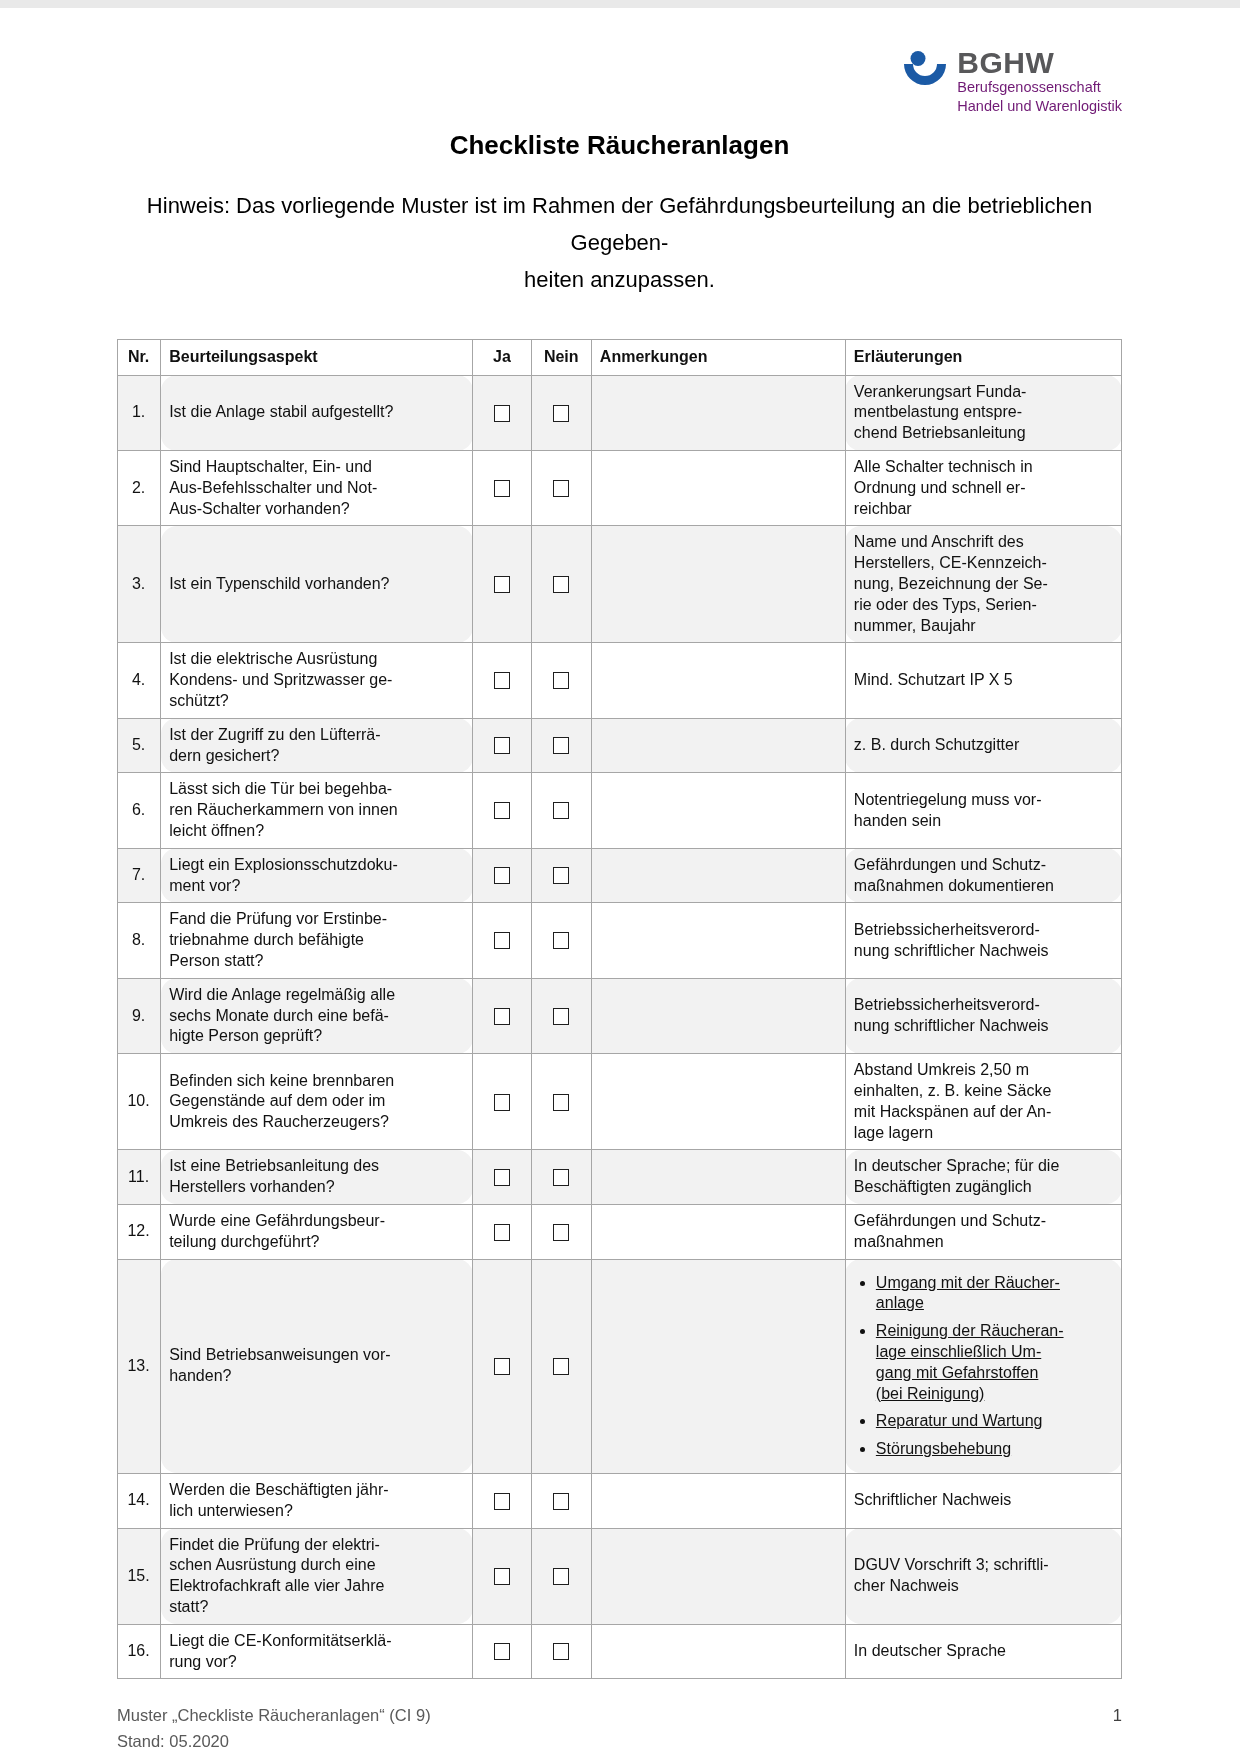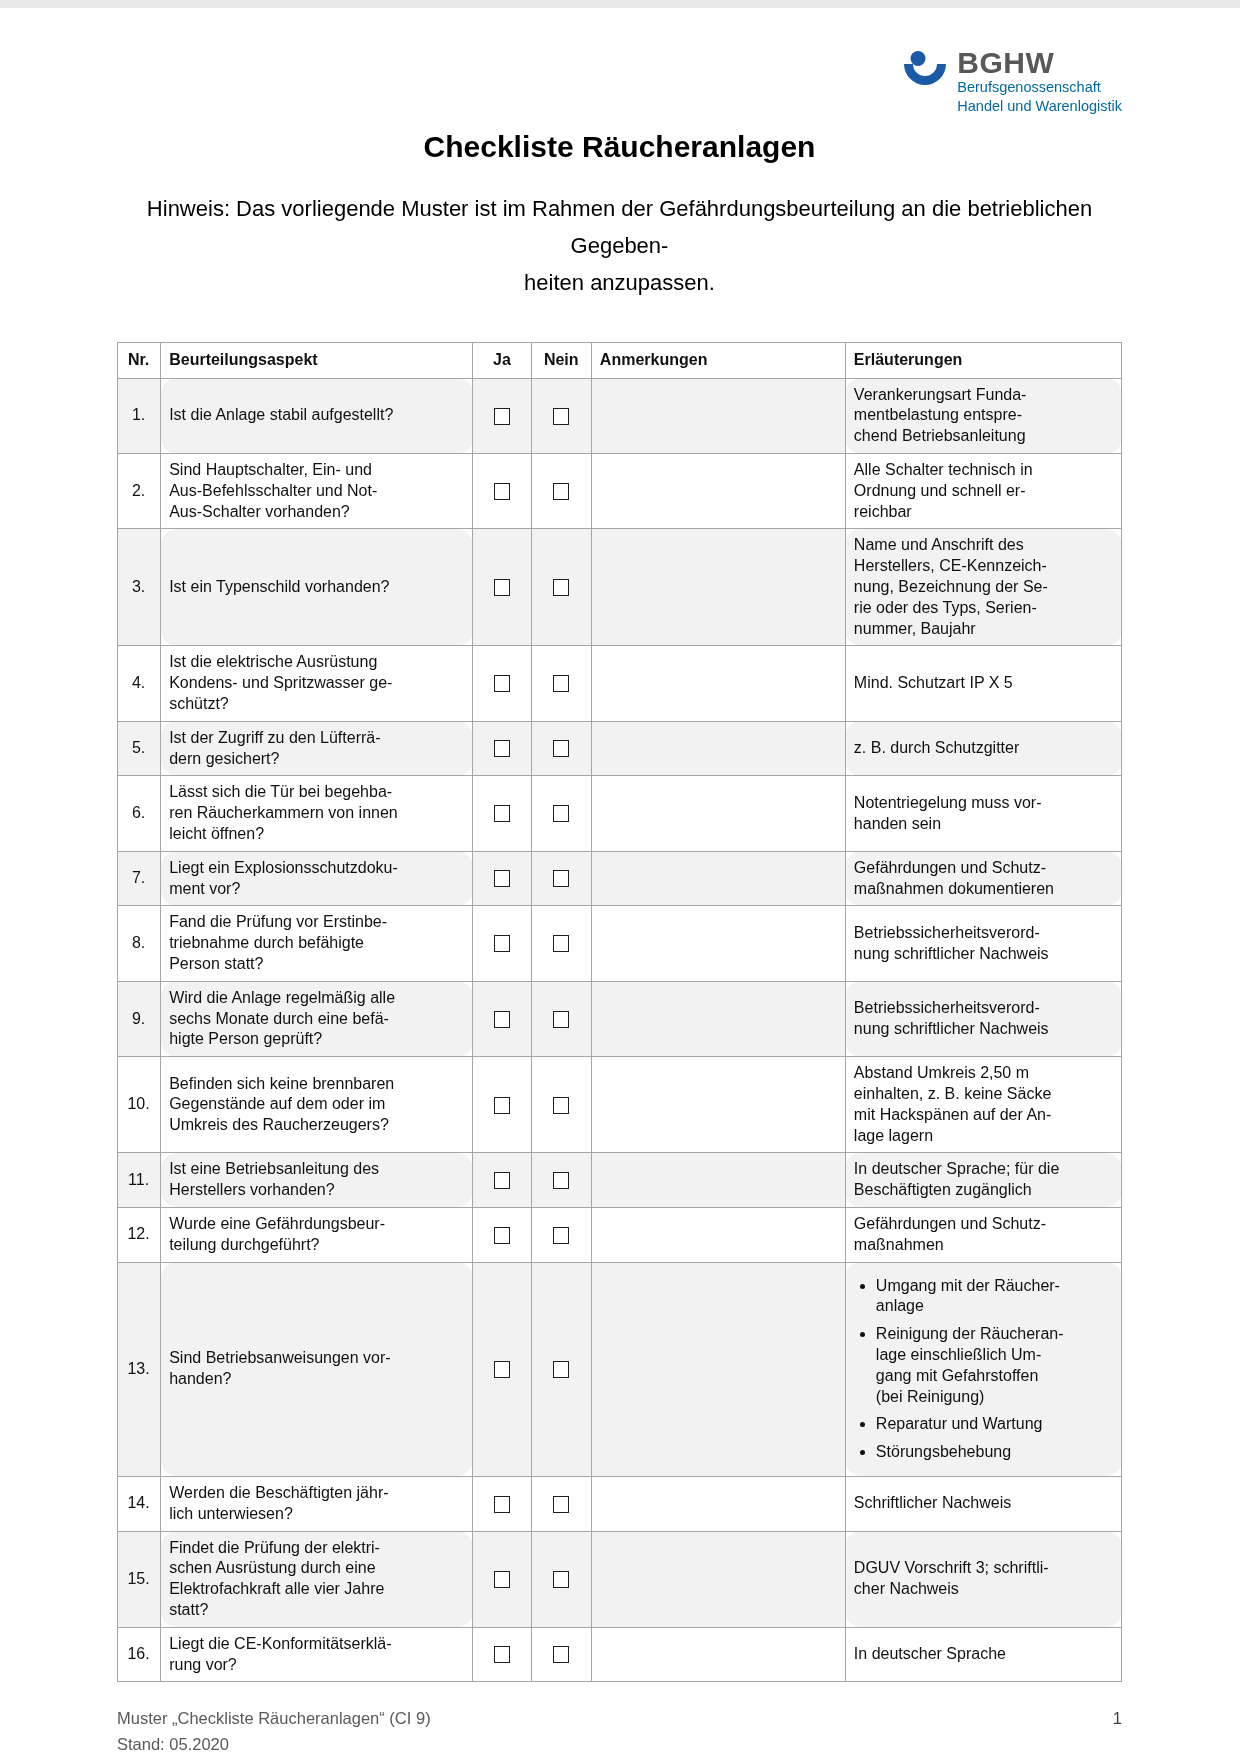--- a/index.html
+++ b/index.html
@@ -7,37 +7,37 @@
   .page {
     width:1240px; height:1754px; background:#ffffff; margin:8px auto;
     padding:40px 118px 0 117px; font-family:"Liberation Sans", sans-serif;
     color:#111; position:relative; overflow:hidden;
   }
   
   .logo-block { display:flex; justify-content:flex-end; align-items:flex-start; gap:10px; min-height:64px; }
   .logo-icon { width:44px; height:40px; margin-top:3px; flex:0 0 auto; }
   .logo-text { text-align:left; }
   .logo-brand { font-size:30px; font-weight:bold; letter-spacing:0.5px; color:#58585a; line-height:1.0; }
-  .logo-sub { font-size:14.5px; color:#0369a1; line-height:1.3; }
-  
-  h1.title { text-align:center; font-size:30px; font-weight:bold; margin-top:14px; color:#000; }
+  .logo-sub { font-size:14.5px; color:#701a75; line-height:1.3; }
+  
+  h1.title { text-align:center; font-size:26px; font-weight:bold; margin-top:14px; color:#000; }
   .hint { text-align:center; font-size:22px; line-height:1.7; margin-top:26px; white-space:pre-line; color:#000; }
   
   table.checklist { width:100%; border-collapse:collapse; margin-top:40px; font-size:16px; table-layout:fixed; }
   .checklist th, .checklist td { border:1px solid #a6a6a6; padding:6px 8px; vertical-align:middle; line-height:1.3; }
   .checklist th { font-weight:bold; text-align:left; padding-top:7px; padding-bottom:7px; background:#fff; }
   .checklist th.h-nr, .checklist td.c-nr { text-align:center; padding-left:3px; padding-right:4px; }
   .checklist th.h-check, .checklist td.c-check { text-align:center; }
   .checklist td.c-aspect, .checklist td.c-expl { white-space:pre-line;border-radius:16px; }
   .checklist tbody tr:nth-child(odd) td { background:#f2f2f2; }
   .checkbox {
     display:inline-block; width:16px; height:17px; border:1.6px solid #1f1f1f;
     background:#fff; vertical-align:middle;
   }
-  ul.bullets { margin:2px 0; padding-left:22px; list-style:disc; }
+  ul.bullets { margin:2px 0; padding-left:22px; list-style:disc;text-decoration:underline; }
   ul.bullets li { white-space:pre-line; margin:7px 0; }
   
   .footer { display:flex; justify-content:space-between; margin-top:24px; color:#595959; font-size:16.5px; line-height:1.55; }
   .footer .f-page { color:#404040; }
 </style>
 </head>
 <body>
 
 <div class="page">
 

